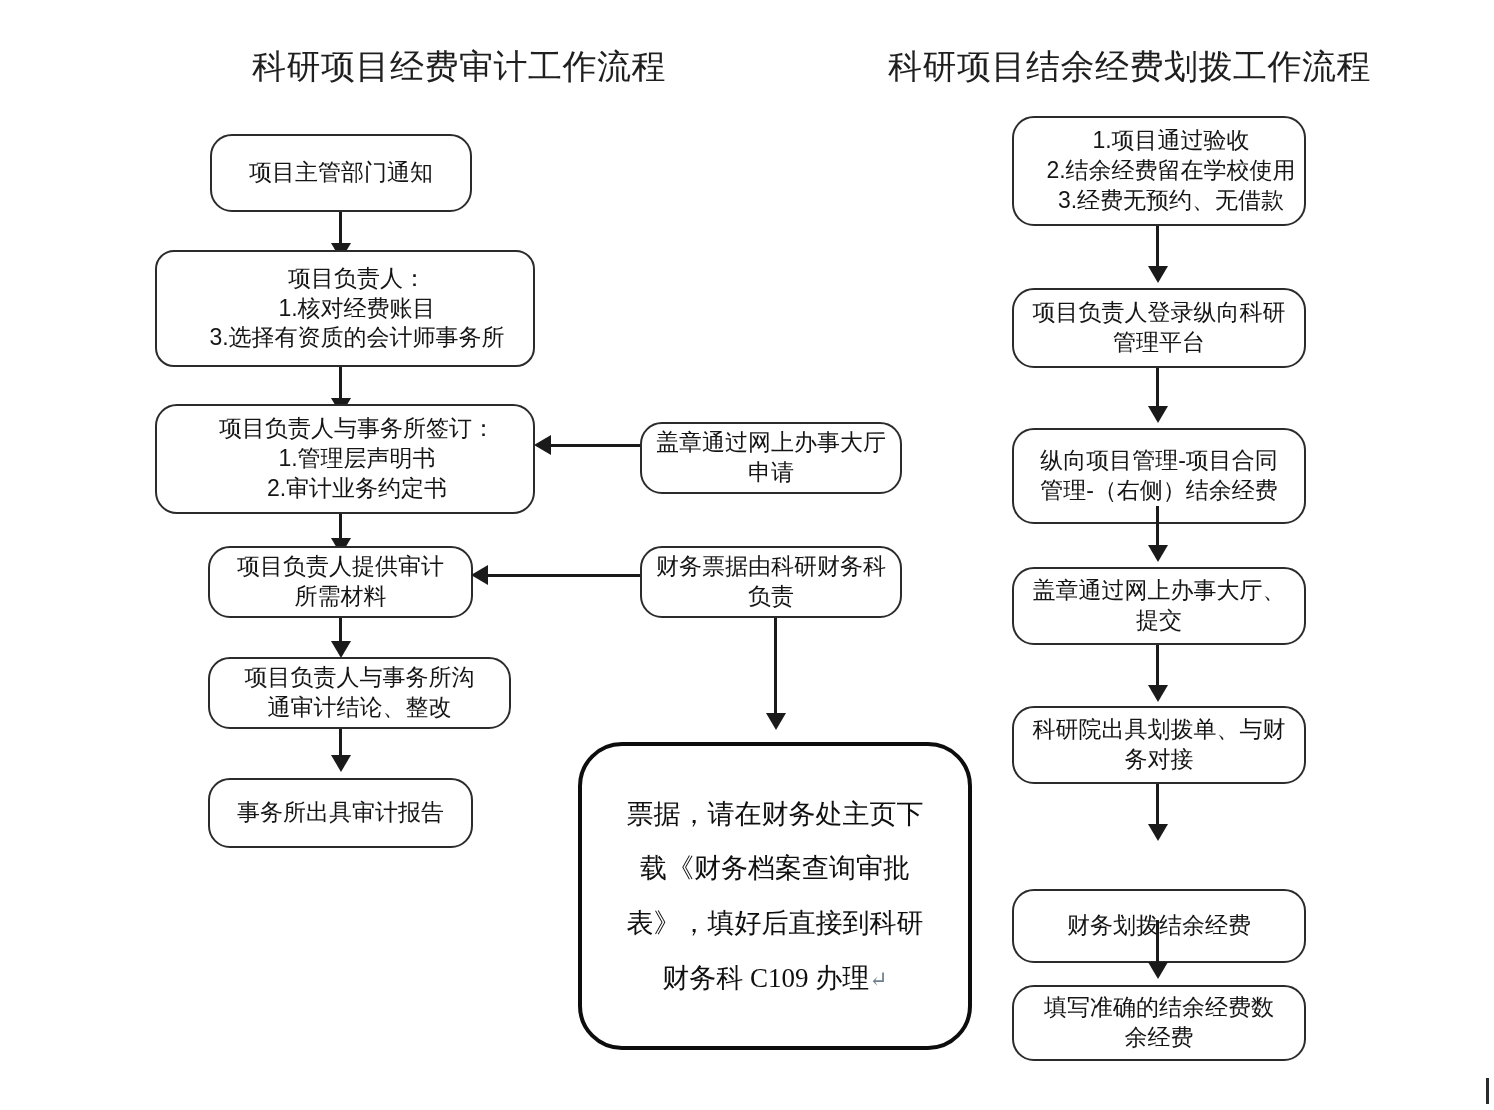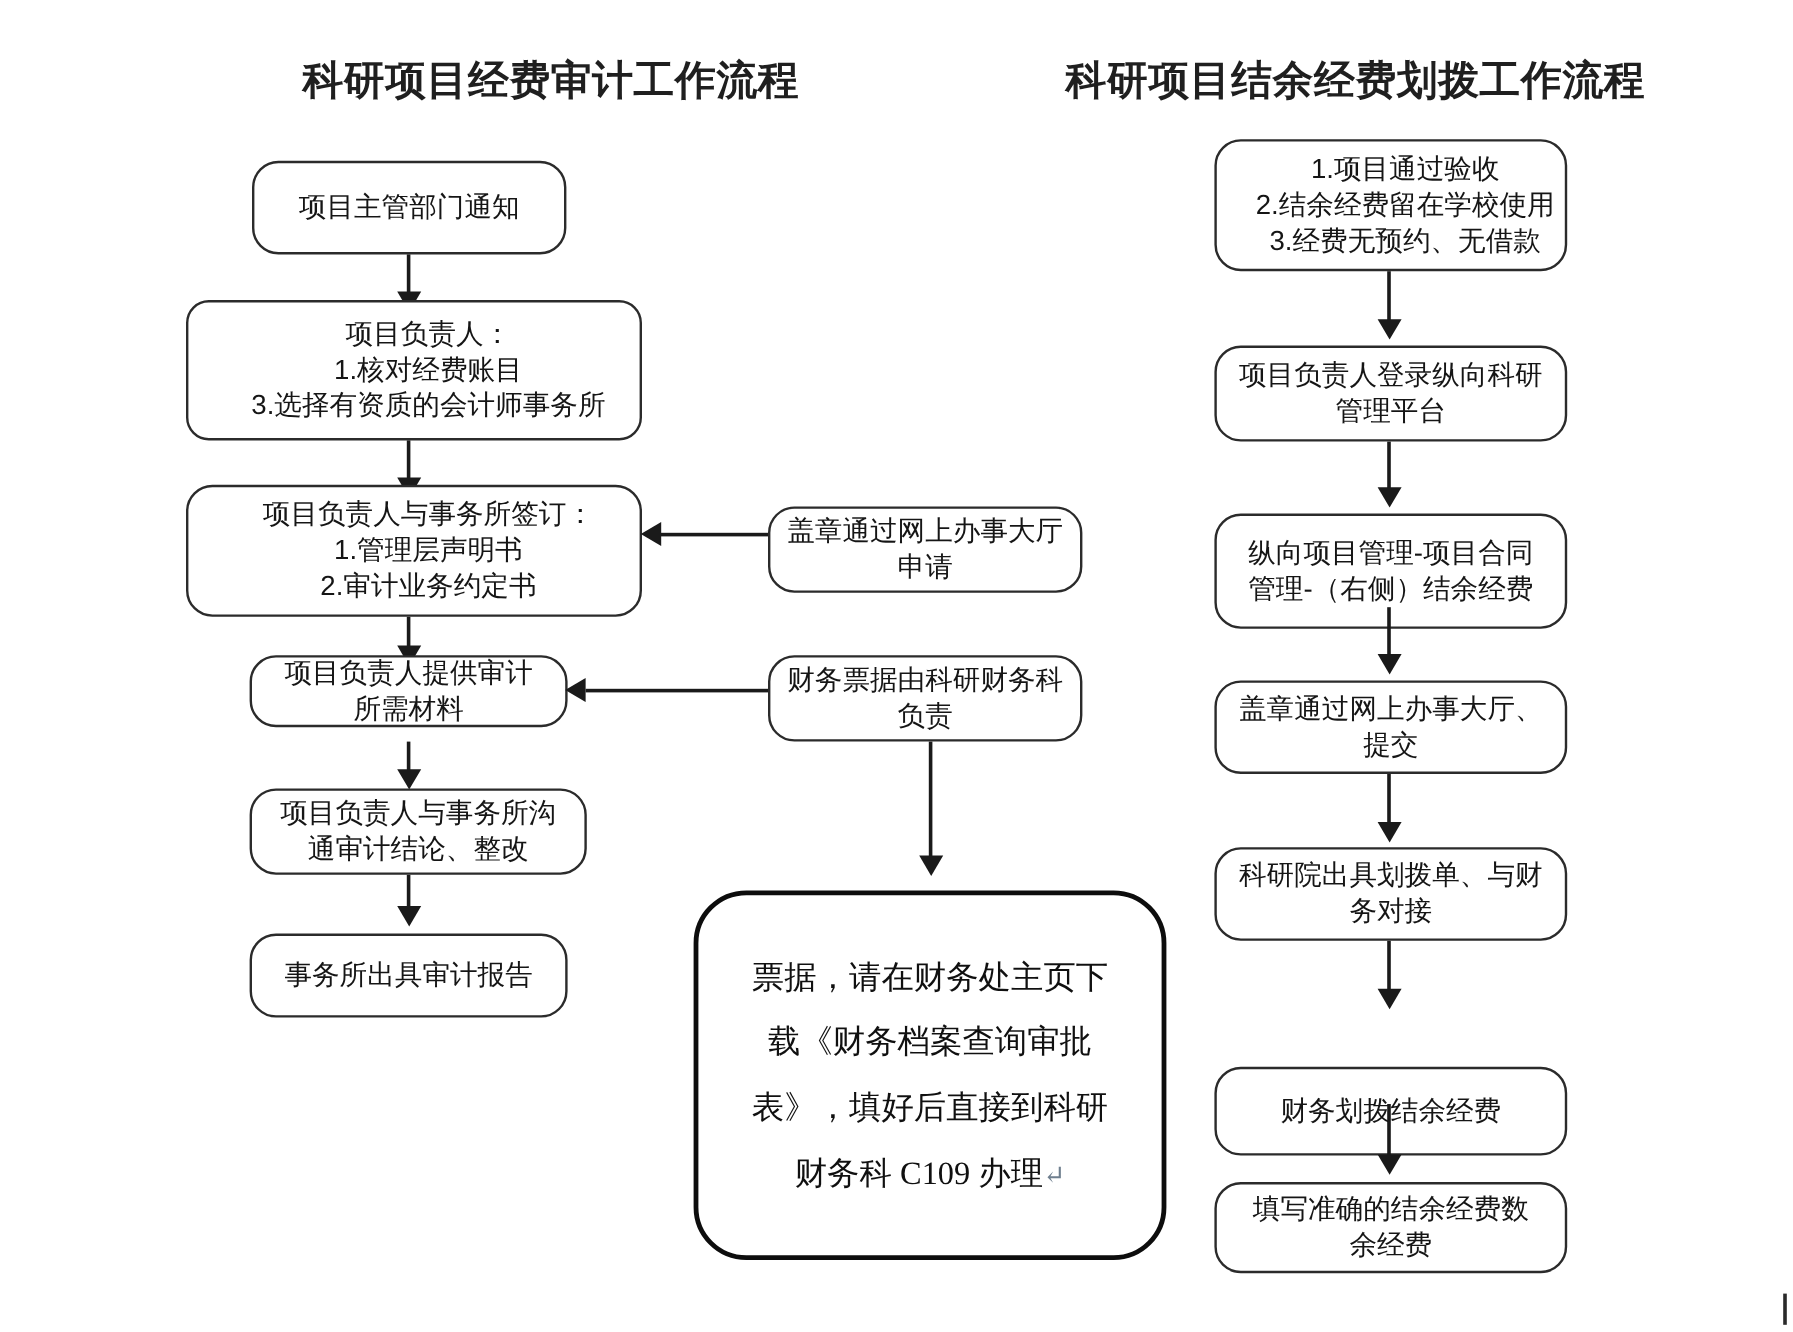--- a/index.html
+++ b/index.html
@@ -12,21 +12,21 @@
     width: 1494px;
     height: 1110px;
     background: #ffffff;
     overflow: hidden;
     font-family: "Liberation Sans", "DejaVu Sans", sans-serif;
     color: #1a1a1a;
   }
   .title {
     position: absolute;
     font-size: 34px;
-    font-weight: 700;
+    font-weight: 400;
     letter-spacing: 0.5px;
     white-space: nowrap;
     color: #1f1f1f;
     font-family: "Liberation Sans", "DejaVu Sans", sans-serif;
     text-align: center;
   }
   #title-left  { left: 252px; top: 44px; }
   #title-right { left: 888px; top: 44px; }
 
   .node {
@@ -125,29 +125,29 @@
 
   <div class="node left" style="left:155px; top:404px; width:380px; height:110px;">
     <span class="line">项目负责人与事务所签订：</span>
     <span class="line">1.管理层声明书</span>
     <span class="line">2.审计业务约定书</span>
   </div>
 
   <div class="vline" style="left:339px; top:514px; height:38px;"></div>
   <div class="arrow-down" style="left:331px; top:538px;"></div>
 
-  <div class="node center" style="left:208px; top:546px; width:265px; height:60px;">
+  <div class="node center" style="left:208px; top:546px; width:265px; height:72px;">
     <span class="line">项目负责人提供审计</span>
     <span class="line">所需材料</span>
   </div>
 
   <div class="vline" style="left:339px; top:618px; height:36px;"></div>
   <div class="arrow-down" style="left:331px; top:641px;"></div>
 
-  <div class="node center" style="left:208px; top:657px; width:281px; height:72px;">
+  <div class="node center" style="left:208px; top:657px; width:303px; height:72px;">
     <span class="line">项目负责人与事务所沟</span>
     <span class="line">通审计结论、整改</span>
   </div>
 
   <div class="vline" style="left:339px; top:729px; height:38px;"></div>
   <div class="arrow-down" style="left:331px; top:755px;"></div>
 
   <div class="node center" style="left:208px; top:778px; width:265px; height:70px;">
     <span class="line">事务所出具审计报告</span>
   </div>

